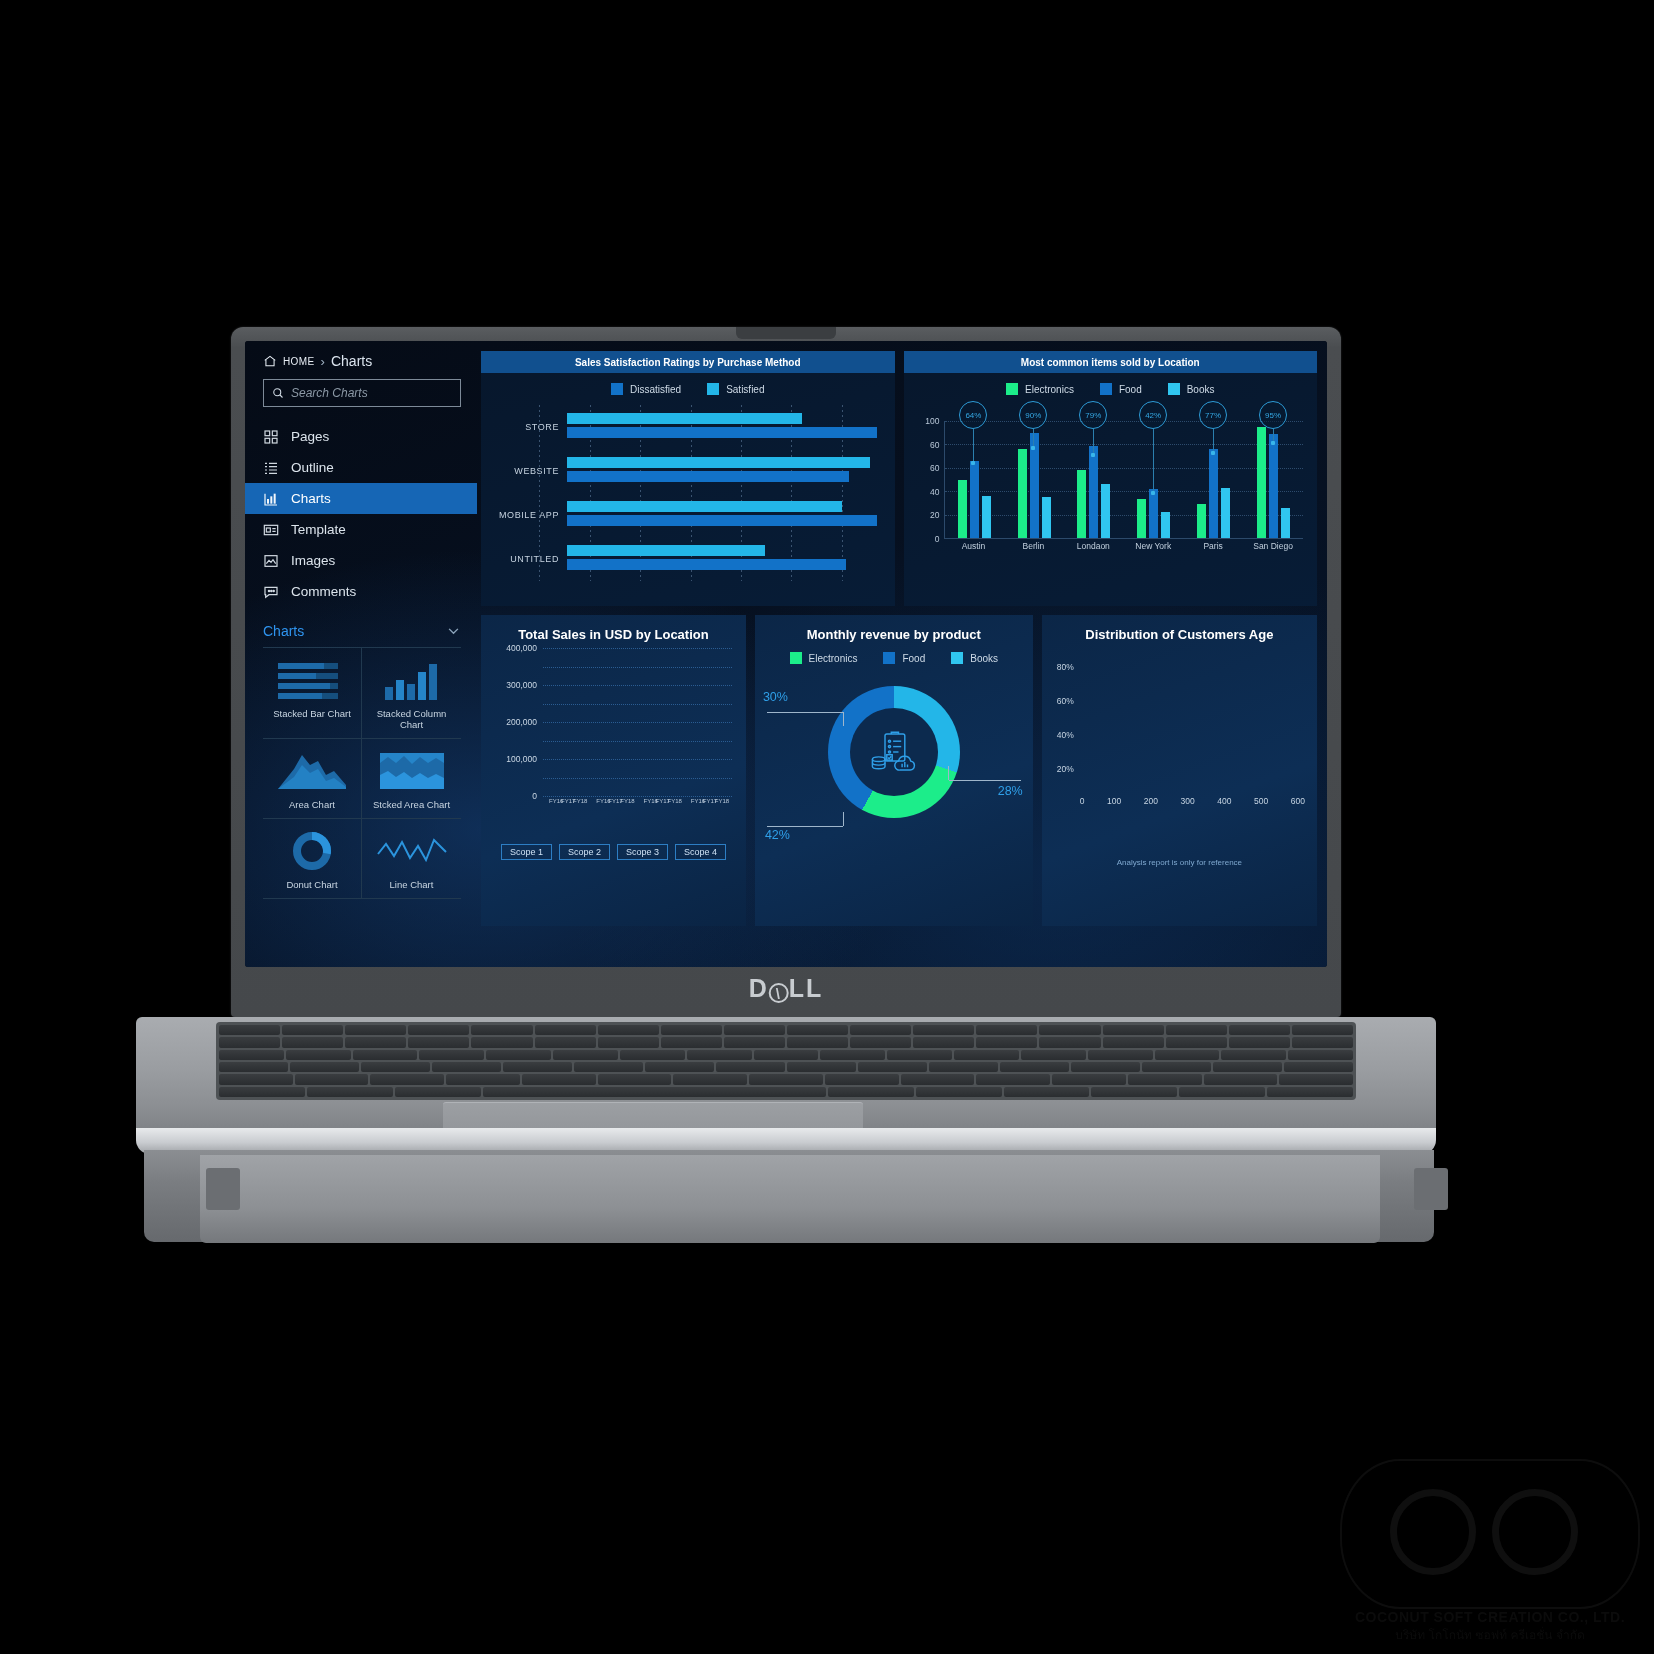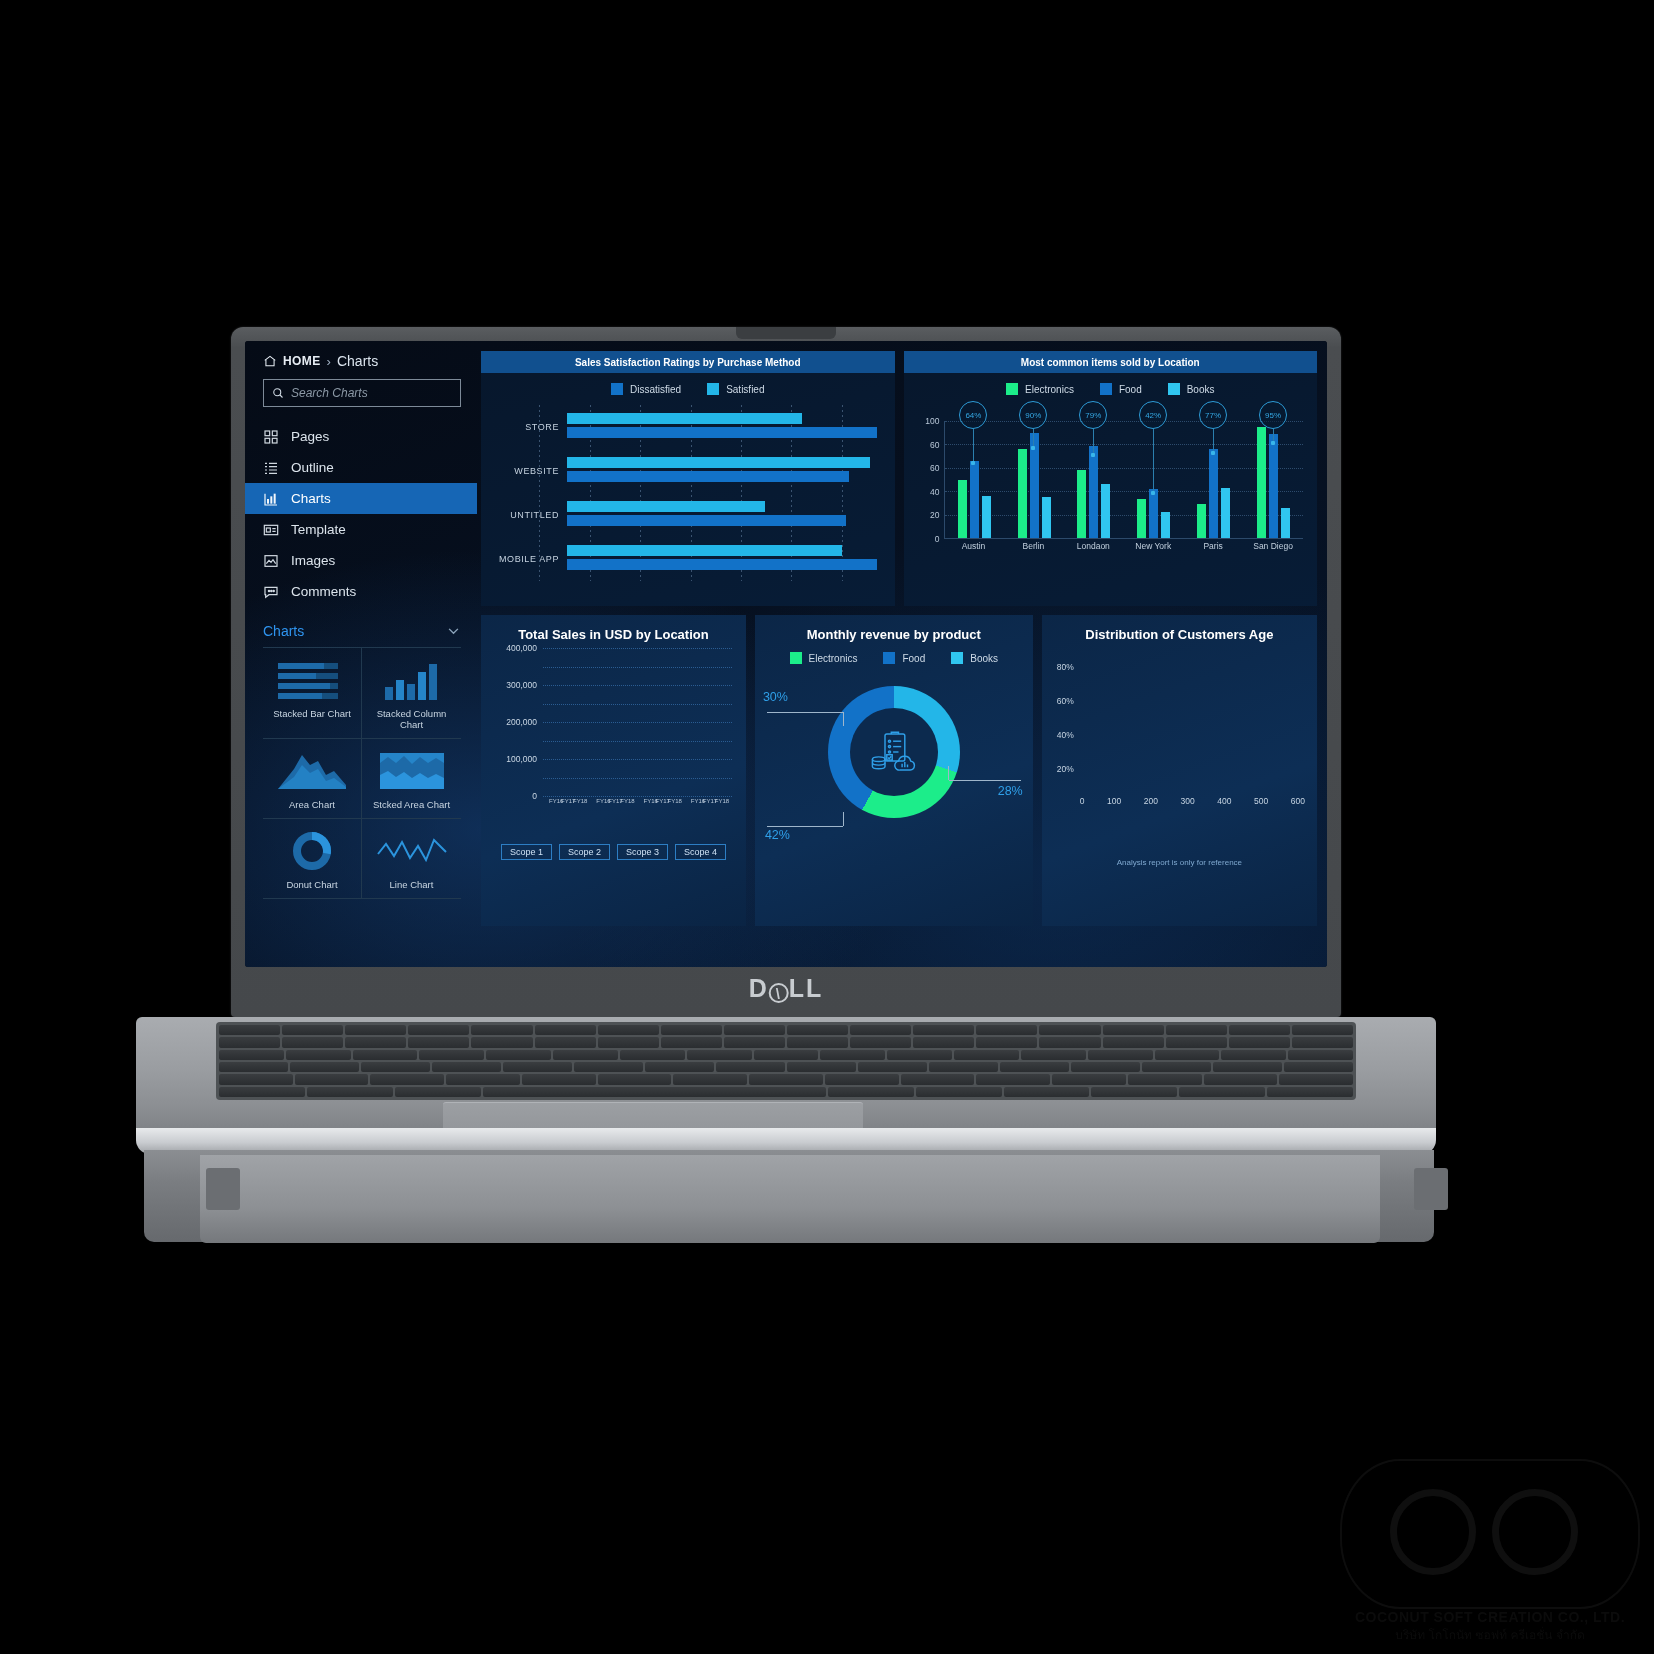--- a/index.html
+++ b/index.html
@@ -96,21 +96,21 @@
   .tb-ctrl { position: absolute; right: 4px; top: 0; height: 31px; display: flex; align-items: center; gap: 0; }
   .tb-btn { width: 34px; height: 31px; display: flex; align-items: center; justify-content: center;
             color: #b8c2cc; font-size: 13px; }
 
   .body { display: flex; height: calc(100% - 31px); }
 
   
   .sidebar { width: 232px; flex: 0 0 232px; padding: 0; position: relative; }
   .breadcrumb { display: flex; align-items: center; gap: 6px; padding: 12px 0 10px 18px;
                 font-size: 14px; color: #e7edf4; }
-  .bc-home { font-weight: 700; letter-spacing: .4px; font-size: 12px; }
+  .bc-home { font-weight: 400; letter-spacing: .4px; font-size: 10px; }
   .bc-sep { color: #9fb0c2; font-size: 13px; }
   .bc-cur { color: #dbe4ee; font-size: 14px; }
   .home-ic { width: 14px; height: 14px; }
 
   .search {
     margin: 0 16px 0 18px; height: 28px; border: 1px solid #7d8a98;
     display: flex; align-items: center; gap: 7px; padding: 0 8px; background: transparent;
   }
   .search .ph { font-size: 12px; color: #8c99a6; font-style: italic; }
 
@@ -439,32 +439,32 @@
 
                 <div class="hrow">
                   <span class="hlabel">WEBSITE</span>
                   <span class="htrack">
                     <span class="hb top" style="display:block;width:98%;background:#23b6e8"></span>
                     <span class="hb" style="display:block;width:91%;background:#1272c8"></span>
                   </span>
                 </div>
 
                 <div class="hrow">
+                  <span class="hlabel">MOBILE APP</span>
+                  <span class="htrack">
+                    <span class="hb top" style="display:block;width:89%;background:#23b6e8"></span>
+                    <span class="hb" style="display:block;width:100%;background:#1272c8"></span>
+                  </span>
+                </div>
+
+                <div class="hrow">
                   <span class="hlabel">UNTITLED</span>
                   <span class="htrack">
                     <span class="hb top" style="display:block;width:64%;background:#23b6e8"></span>
                     <span class="hb" style="display:block;width:90%;background:#1272c8"></span>
-                  </span>
-                </div>
-
-                <div class="hrow">
-                  <span class="hlabel">MOBILE APP</span>
-                  <span class="htrack">
-                    <span class="hb top" style="display:block;width:89%;background:#23b6e8"></span>
-                    <span class="hb" style="display:block;width:100%;background:#1272c8"></span>
                   </span>
                 </div>
               </div>
             </div>
 
             <div class="card">
               <div class="card-head">Most common items sold by Location</div>
               <div class="legend">
                 <span class="lg">
                   <i class="sw" style="background:#1ced8a"></i>

